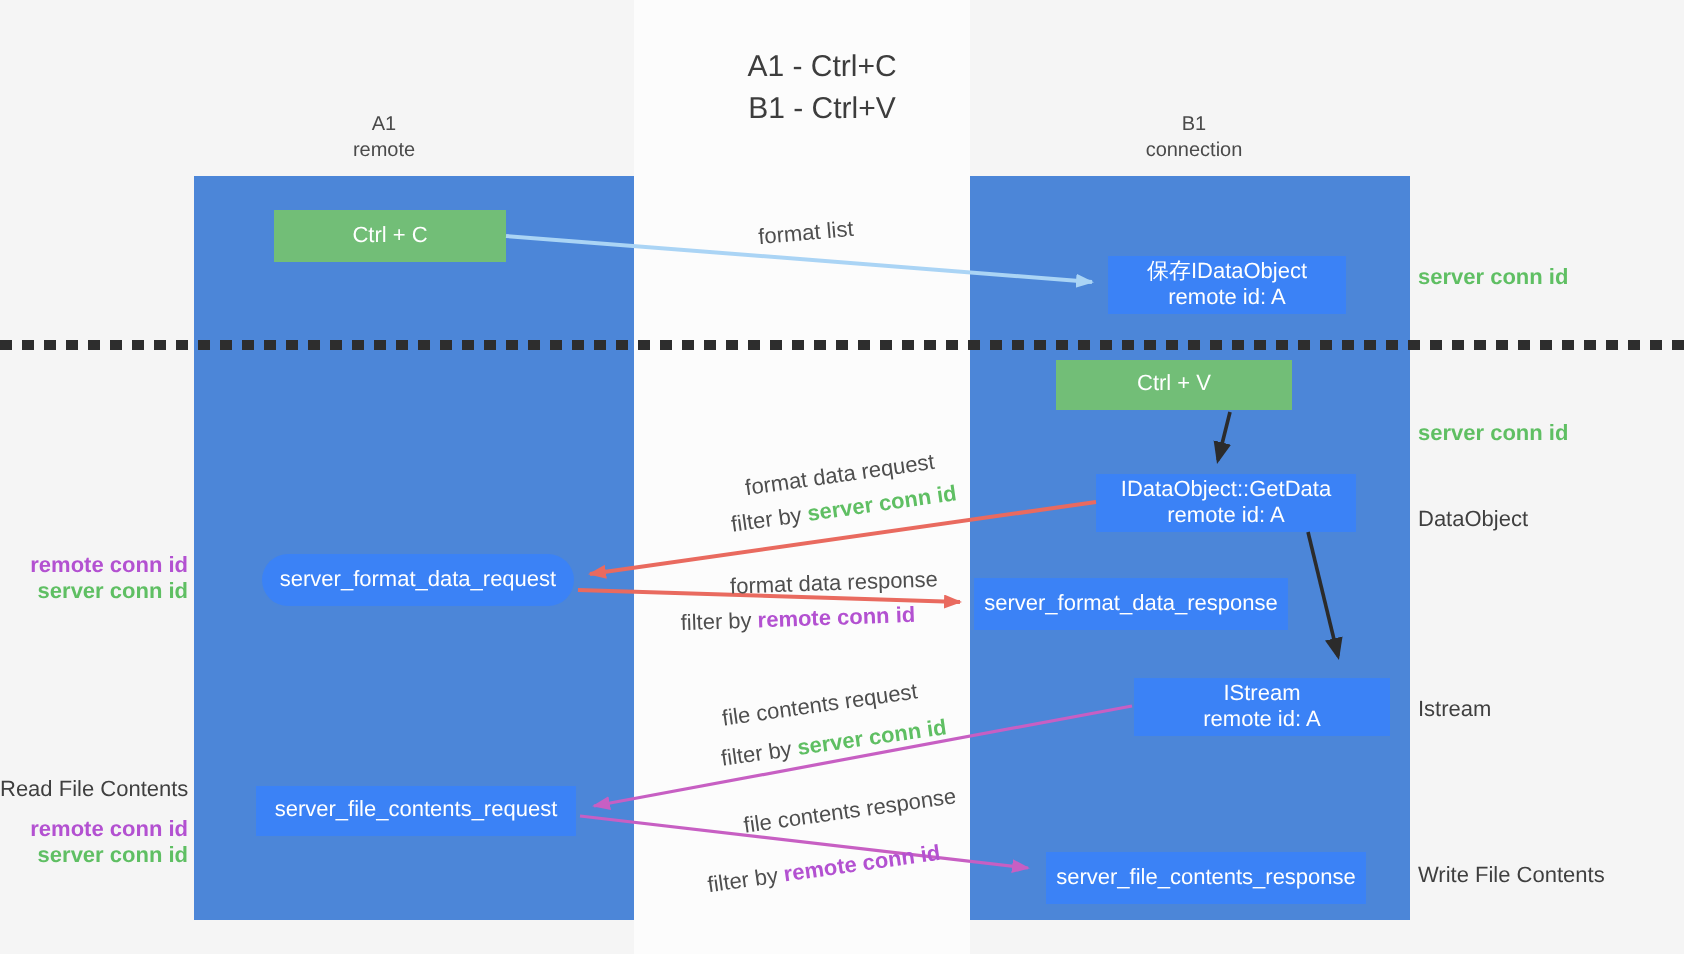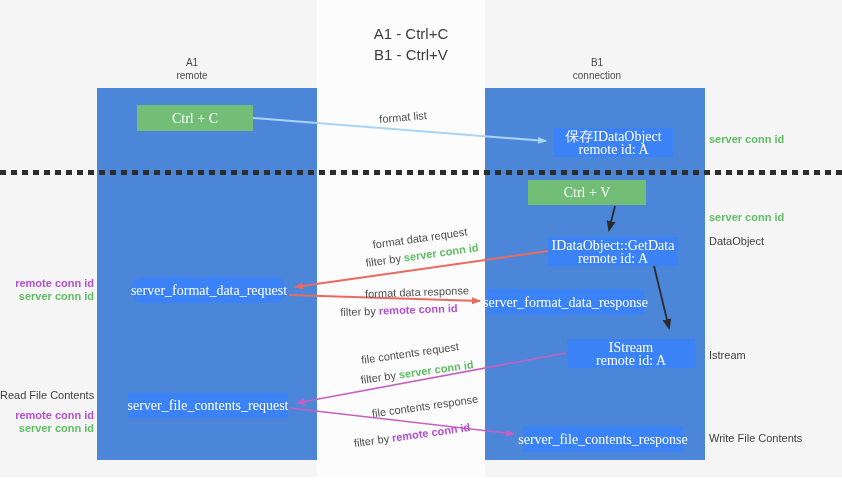--- a/index.html
+++ b/index.html
@@ -19,21 +19,21 @@
   .col-header.a{left:97px;} .col-header.b{left:502px;}
 
   .lane{position:absolute; top:88px; width:220px; height:372px; background:#4c86d8; z-index:1;}
   .lane.a{left:97px;} .lane.b{left:485px;}
 
   .divider{position:absolute; left:0; top:170px; width:842px; height:5px; z-index:2;
            background:repeating-linear-gradient(90deg,#2d2d2d 0 6px,transparent 6px 11px);}
 
   .node{position:absolute; z-index:3; display:flex; flex-direction:column;
         align-items:center; justify-content:center; color:#ffffff;
-        font-size:14px; line-height:13px; text-align:center; box-sizing:border-box;font-family:Liberation Serif, serif;}
+        font-size:11px; line-height:13px; text-align:center; box-sizing:border-box;}
   .node.green{background:#72be77;}
   .node.orange{background:#3b82f6;}
 
   .arrows{position:absolute; left:0; top:0; z-index:4; pointer-events:none;}
 
   .flow-label{position:absolute; z-index:5; font-size:11px; color:#4e4e4e;
               white-space:nowrap; text-align:center;}
   .rot{transform:rotate(-8deg);}
   .rot-sm{transform:rotate(-5deg);}
   .rot-xs{transform:rotate(-2deg);}
@@ -163,17 +163,17 @@
     <div class="green-id">server conn id</div>
   </div>
   <div class="side-left gray-label" style="top:389px;">Read File Contents</div>
   <div class="side-left" style="top:409px;">
     <div class="purple-id">remote conn id</div>
     <div class="green-id">server conn id</div>
   </div>
 
   <div class="side-right green-id" style="top:133px;">server conn id</div>
   <div class="side-right green-id" style="top:211px;">server conn id</div>
-  <div class="side-right gray-label" style="top:235px;">DataObject</div>
+  <div class="side-right gray-label" style="top:254px;">DataObject</div>
   <div class="side-right gray-label" style="top:349px;">Istream</div>
   <div class="side-right gray-label" style="top:432px;">Write File Contents</div>
 
 </div>
 
 </body></html>

